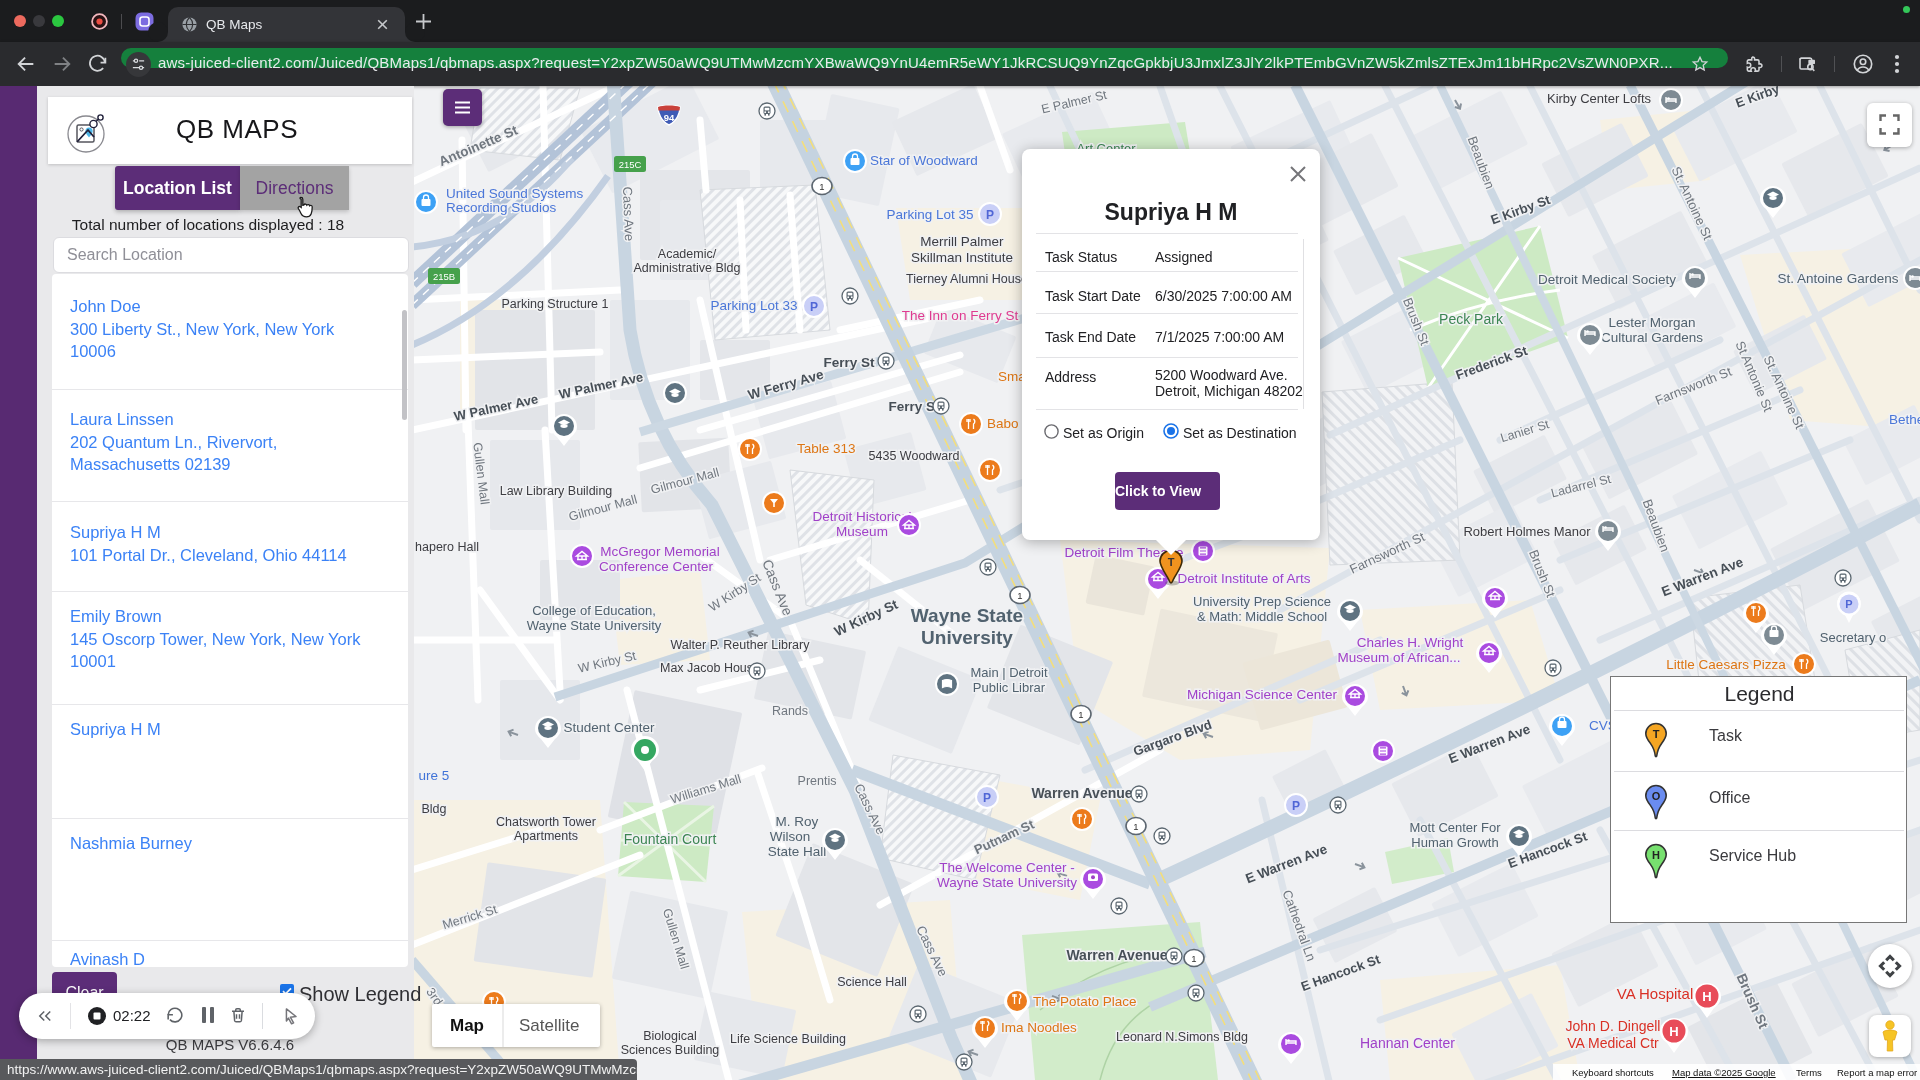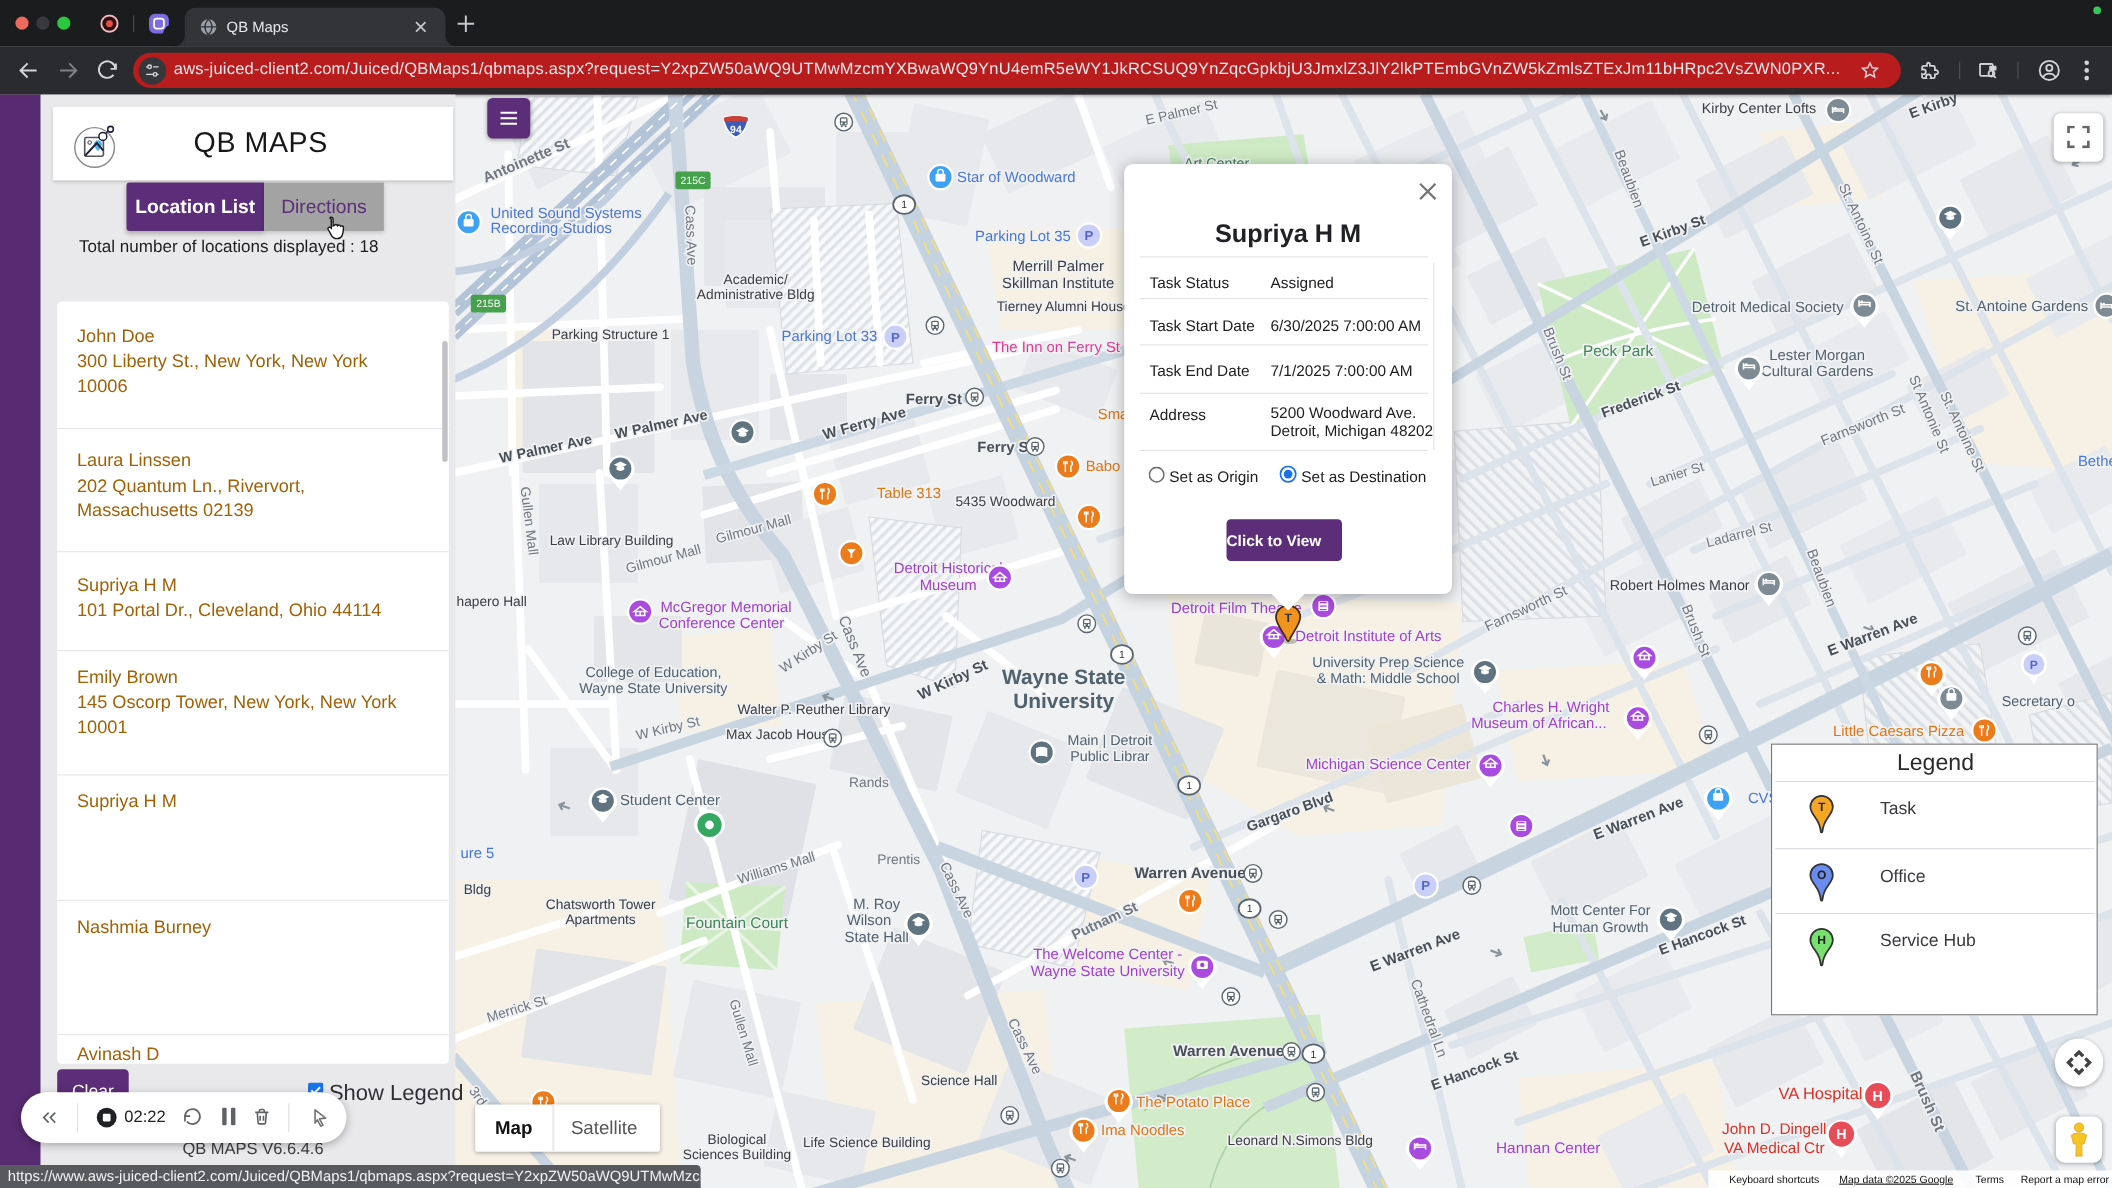--- a/index.html
+++ b/index.html
@@ -8,37 +8,37 @@
   .abs { position:absolute; }
   #stage { position:relative; width:1920px; height:1080px; }
 
   
   #tabstrip { left:0; top:0; width:1920px; height:42px; background:#1b1c1e; }
   .tl { width:12px; height:12px; border-radius:50%; top:15px; }
   #tab { left:168px; top:7px; width:237px; height:35px; background:#333438; border-radius:10px 10px 0 0; }
   .tabcurve { width:10px; height:10px; bottom:0; background:#333438; }
   .tabcurve i { position:absolute; width:20px; height:20px; border-radius:50%; background:#1b1c1e; }
   #toolbar { left:0; top:42px; width:1920px; height:44px; background:#2a2b2e; box-shadow:0 1px 3px rgba(0,0,0,.35); }
-  #urlpill { left:121px; top:6px; width:1607px; height:32px; border-radius:16px; background:#b91c1c; }
+  #urlpill { left:121px; top:6px; width:1607px; height:20px; border-radius:16px; background:#15803d; }
   .cicon { color:#d2d4d7; }
 
   
   #purplebar { left:0; top:86px; width:37px; height:994px; background:#582a72; }
   #sidepanel { left:37px; top:86px; width:377px; height:994px; background:#e9e9eb; }
   #headcard { left:48px; top:97px; width:364px; height:67px; background:#fff; box-shadow:0 1px 3px rgba(0,0,0,.18); }
   #qbtitle { left:128px; top:17px; width:160px; font-size:26px; letter-spacing:0.5px; color:#17171a; font-weight:500; }
   #tabrow  { left:115px; top:166px; height:44px; }
   .stab { position:absolute; top:0; height:44px; line-height:44px; text-align:center; font-size:17.5px; }
   #stab1 { left:0; width:125px; background:#5c2d78; color:#fff; font-weight:bold; border-radius:3px 0 0 3px; box-shadow:0 2px 4px rgba(0,0,0,.25);}
   #stab2 { left:125px; width:109px; background:#a3a3a3; color:#5c2d78; box-shadow:0 2px 4px rgba(0,0,0,.18); }
   #totaltxt { left:48px; top:216px; width:320px; text-align:center; font-size:15.5px; color:#1d1d1f; }
   #searchbox { left:53px; top:237px; width:356px; height:36px; background:#fff; border:1px solid #dcdce0; border-radius:6px;
      font-size:16px; color:#8f8f97; line-height:34px; padding-left:13px; }
   #listcard { left:52px; top:274px; width:356px; height:693px; background:#fff; border-radius:4px; overflow:hidden; }
-  .lrow { position:absolute; left:0; width:356px; color:#a16207; font-size:16.5px; line-height:22px; }
+  .lrow { position:absolute; left:0; width:356px; color:#3b82f6; font-size:16.5px; line-height:22px; }
   .lrow .nm { padding:0 0 1px 0; }
   .lsep { position:absolute; left:0; width:356px; height:1px; background:#e7e7ea; }
   #lscroll { left:402px; top:310px; width:5px; height:110px; background:#c2c2c6; border-radius:3px; }
   #clearbtn { left:52px; top:972px; width:65px; height:41px; background:#5c2d78; color:#fff; font-size:16px;
       text-align:center; line-height:41px; border-radius:4px; }
   #showlegend { left:280px; top:983px; font-size:20px; color:#2f2f33; }
   #qbver { left:120px; top:1036px; width:220px; text-align:center; font-size:15px; color:#3c3c40; }
 
   
   #recpill { left:19px; top:993px; width:296px; height:46px; background:#fff; border-radius:23px;
@@ -923,20 +923,21 @@
     <div class="abs" id="qbtitle">QB MAPS</div>
   </div>
   <div class="abs" id="tabrow">
     <div class="stab" id="stab1">Location List</div>
     <div class="stab" id="stab2">Directions</div>
   </div>
   <svg class="abs" style="left:294px; top:196px; z-index:30;" width="22" height="24" viewBox="0 0 22 24">
     <path d="M7 1.5c1 0 1.8.8 1.8 1.8v6l1-.2c.6-1.5 2.6-1.4 3 .1.8-1 2.6-.7 2.9.5.9-.8 2.5-.2 2.5 1.2 0 2.5-.3 5.3-1.1 7.1-.8 1.9-2.2 2.9-4.6 2.9-3.4 0-4.5-1.3-5.5-3.4-.6-1.3-1.7-3.6-2.6-4.8-.9-1.3.5-2.7 1.9-1.9l.9.7V3.3C5.2 2.3 6 1.5 7 1.5z" fill="#fff" stroke="#1a1a1a" stroke-width="1.3"></path>
   </svg>
   <div class="abs" id="totaltxt">Total number of locations displayed : 18</div>
+  <div class="abs" id="searchbox">Search Location</div>
   <div class="abs" id="listcard">
     <div class="lrow" style="top:21px;  padding:0 18px;">
         <div class="nm">John Doe</div>
         <div>300 Liberty St., New York, New York<br>10006</div>
       </div>
     <div class="lsep" style="top:115px;"></div>
     <div class="lrow" style="top:134px; padding:0 18px;">
         <div class="nm">Laura Linssen</div>
         <div>202 Quantum Ln., Rivervort, Massachusetts 02139</div>
       </div>

